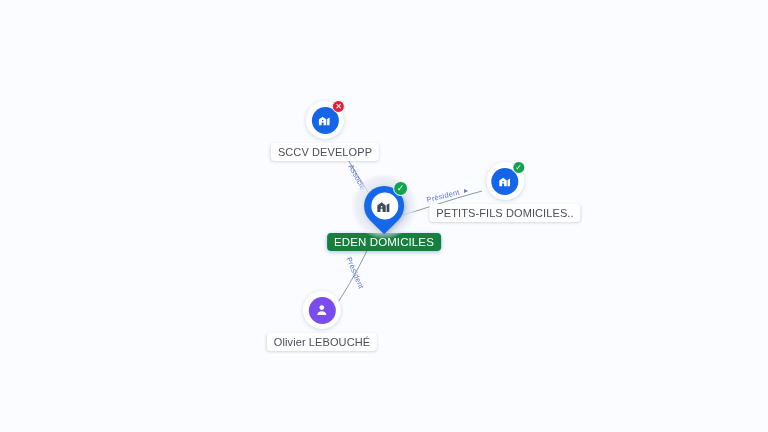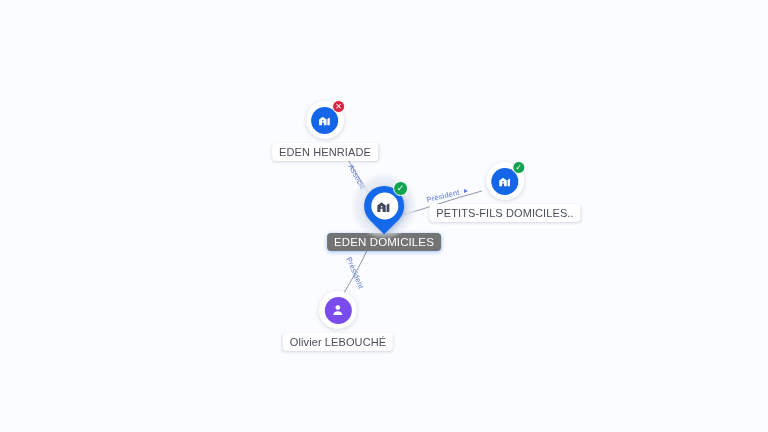--- a/index.html
+++ b/index.html
@@ -96,21 +96,21 @@
     white-space: nowrap;
     font-size: 11px;
     letter-spacing: .1px;
   }
   .label-plain {
     background: #ffffff;
     color: #4a4f57;
     box-shadow: 0 1px 3px rgba(30,50,90,.18);
   }
   .label-focus {
-    background: #737373;
+    background: #15803d;
     color: #ffffff;
     box-shadow: 0 1px 4px rgba(11,93,237,.4);
     font-size: 11.5px;
   }
 
   
   .edge-label {
     position: absolute;
     font-size: 7.5px;
     color: #5b76d6;
@@ -151,21 +151,21 @@
     <div class="node-circle">
       <div class="node-inner inner-blue">
         <svg width="16" height="16" viewBox="0 0 24 24" aria-hidden="true">
           <path fill="#ffffff" d="M3 20V11.2L8.6 7l5.6 4.2V20H10v-4.2H7.2V20H3z"></path>
           <path fill="#ffffff" d="M15.4 20V10.4L19 8.2V20h-3.6z"></path>
           <path fill="#1565e8" d="M7.7 12.1h1.9v1.9H7.7z"></path>
         </svg>
       </div>
       <div class="badge badge-ko">✕</div>
     </div>
-    <div class="node-label label-plain">EDEN HENRIADE</div>
+    <div class="node-label label-plain">SCCV DEVELOPP</div>
   </div>
 
   <div class="node" style="left:384px; top:212px;">
     <div class="node-pin-wrap">
       <div class="node-pin">
         <span class="pin-glyph">
           <svg width="18" height="18" viewBox="0 0 24 24" aria-hidden="true">
             <path fill="#3f4a5a" d="M3 20V11.2L8.6 7l5.6 4.2V20H10v-4.2H7.2V20H3z"></path>
             <path fill="#3f4a5a" d="M15.4 20V10.4L19 8.2V20h-3.6z"></path>
             <path fill="#ffffff" d="M7.7 12.1h1.9v1.9H7.7z"></path>
@@ -184,21 +184,21 @@
           <path fill="#ffffff" d="M3 20V11.2L8.6 7l5.6 4.2V20H10v-4.2H7.2V20H3z"></path>
           <path fill="#ffffff" d="M15.4 20V10.4L19 8.2V20h-3.6z"></path>
           <path fill="#1565e8" d="M7.7 12.1h1.9v1.9H7.7z"></path>
         </svg>
       </div>
       <div class="badge badge-ok">✓</div>
     </div>
     <div class="node-label label-plain">PETITS-FILS DOMICILES..</div>
   </div>
 
-  <div class="node" style="left:322px; top:321px;margin-left:16px;">
+  <div class="node" style="left:322px; top:321px;">
     <div class="node-circle">
       <div class="node-inner inner-purple">
         <svg width="16" height="16" viewBox="0 0 24 24" aria-hidden="true">
           <circle cx="12" cy="8.4" r="3.6" fill="#ffffff"></circle>
           <path fill="#ffffff" d="M5.2 19.4c0-3.6 3.1-5.6 6.8-5.6s6.8 2 6.8 5.6z"></path>
         </svg>
       </div>
     </div>
     <div class="node-label label-plain">Olivier LEBOUCHÉ</div>
   </div>

